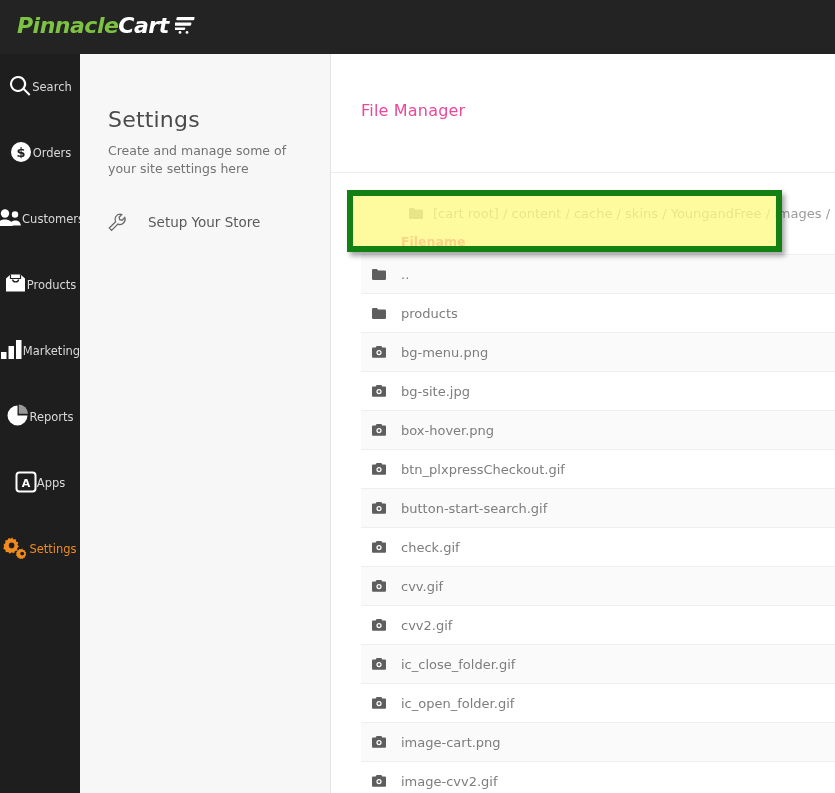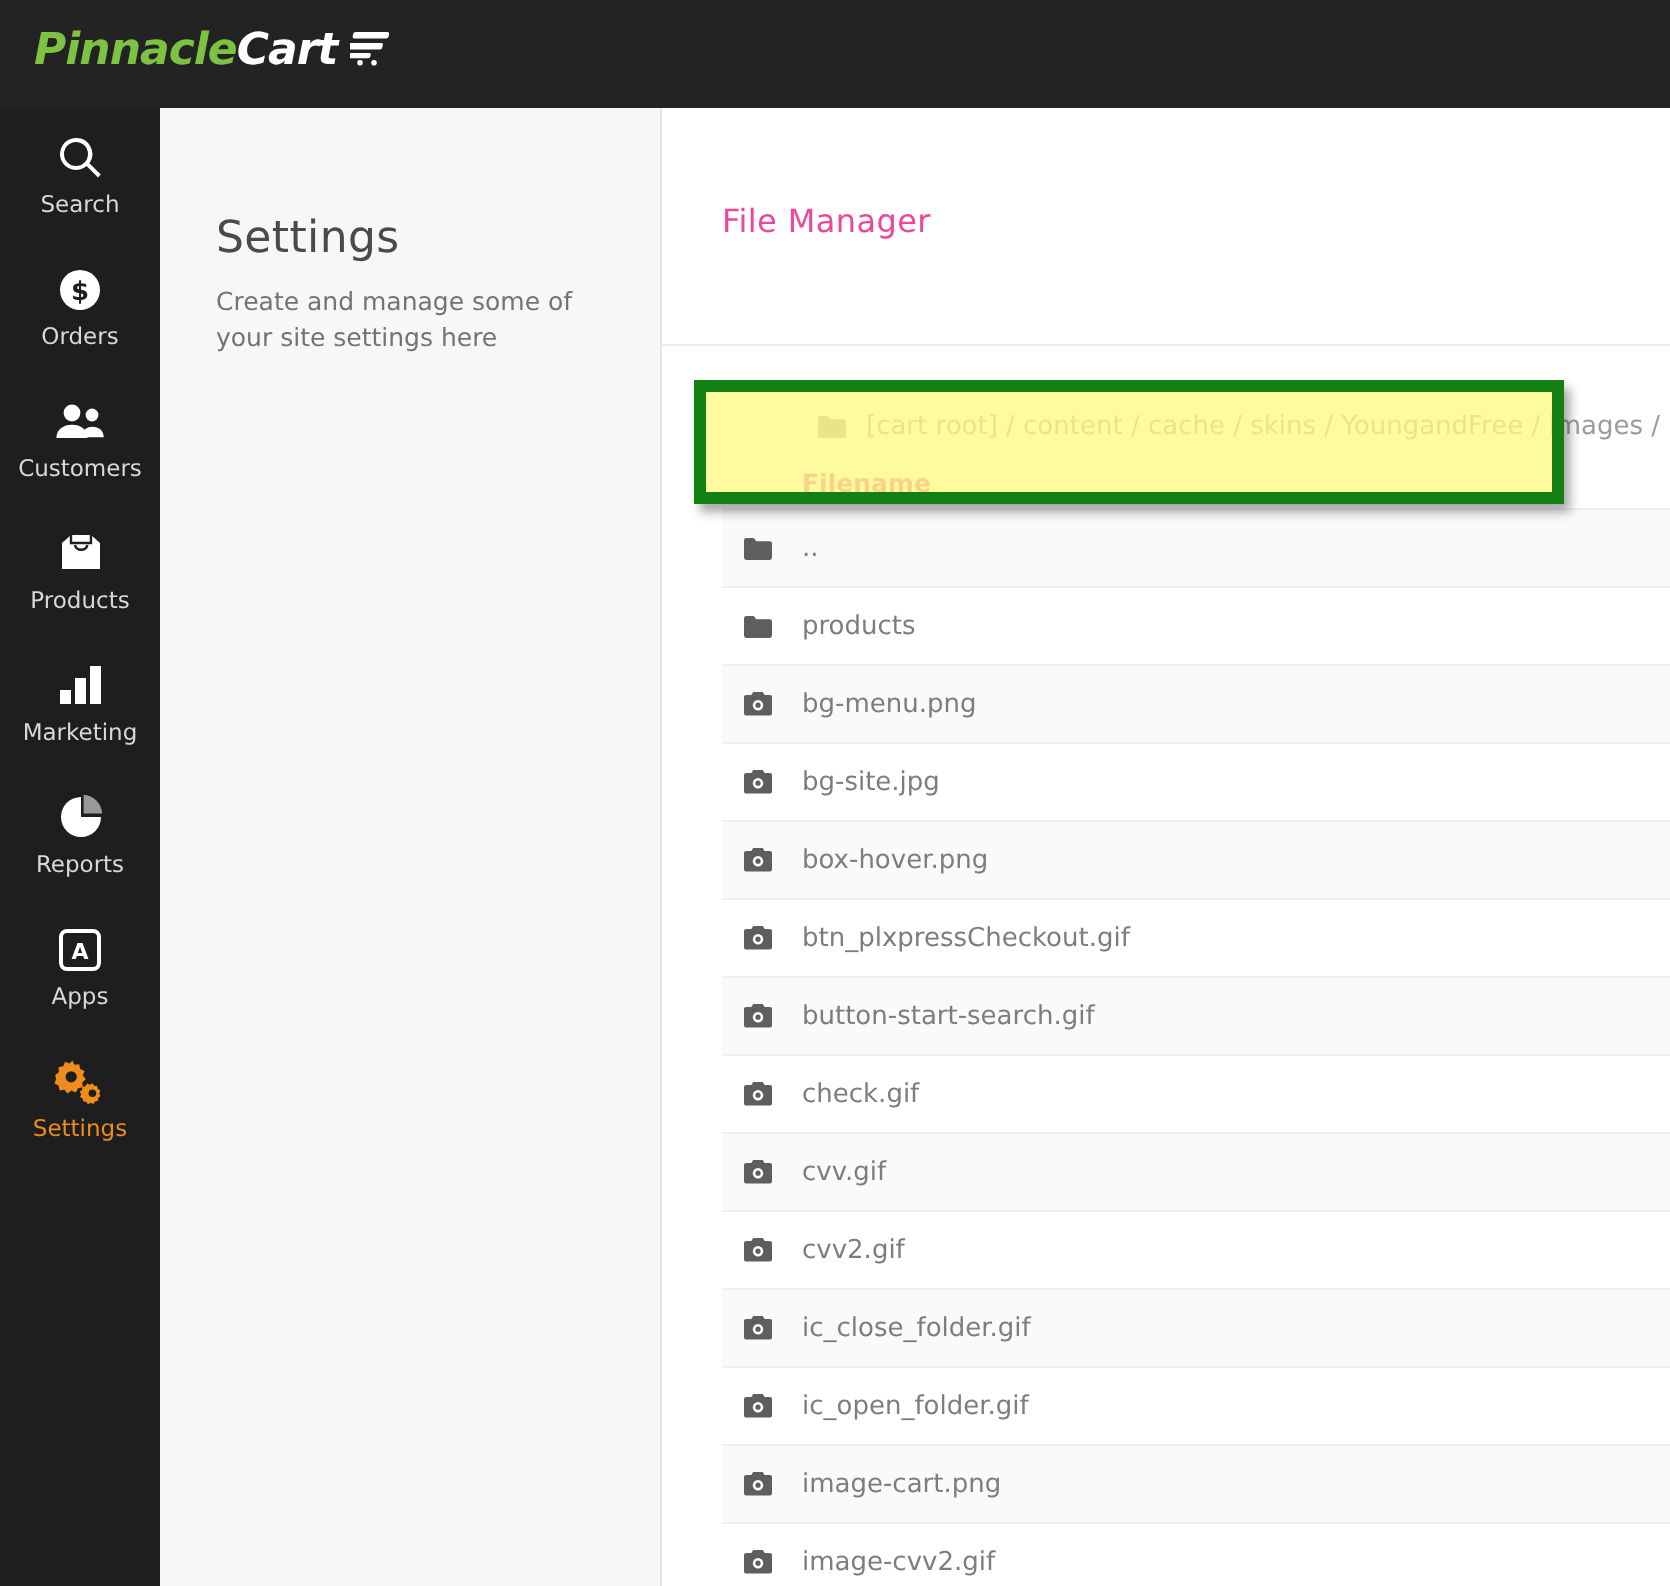--- a/index.html
+++ b/index.html
@@ -35,22 +35,22 @@
 
   
   .rail {
     position: absolute; left: 0; top: 54px;
     width: 80px; height: 739px;
     background: #1E1E1E;
   }
   .rail-item {
     position: relative;
     width: 80px; height: 66px;
-    display: flex; flex-direction: column;
-    justify-content: center;
+    display: flex; flex-direction: row;
+    align-items: center; justify-content: center;
     cursor: pointer;
     text-decoration: none;
   }
   .rail-icon {
     display: block; height: 26px;
     display: flex; align-items: center; justify-content: center;
     margin-bottom: 3px;
   }
   .rail-label {
     font-size: 11.5px;
@@ -274,20 +274,28 @@
       <span class="rail-label">Settings</span>
     </div>
 
   </div>
 
   <div class="settings-col">
     <div class="settings-title">Settings</div>
     <div class="settings-desc">Create and manage some of your site settings here</div>
 
     <div class="settings-menu">
+      <div class="smenu-item">
+        <span class="smenu-icon">
+          <svg width="19" height="19" viewBox="0 0 19 19">
+            <path d="M12.1 1.2a5.2 5.2 0 00-4.5 7.6L1.3 15.1l2.3 2.3 6.3-6.3a5.2 5.2 0 006.9-6.6l-2.7 2.7-2.4-.6-.6-2.4 2.7-2.7a5.3 5.3 0 00-1.7-.3z" fill="none" stroke="#6b6b6b" stroke-width="1.3"></path>
+          </svg>
+        </span>
+        <span class="smenu-label">Setup Your Store</span>
+      </div>
     </div>
   </div>
 
   <div class="main">
 
     <div class="page-title">File Manager</div>
     <div class="title-rule"></div>
 
     <div class="crumb">
       <span class="crumb-folder">

